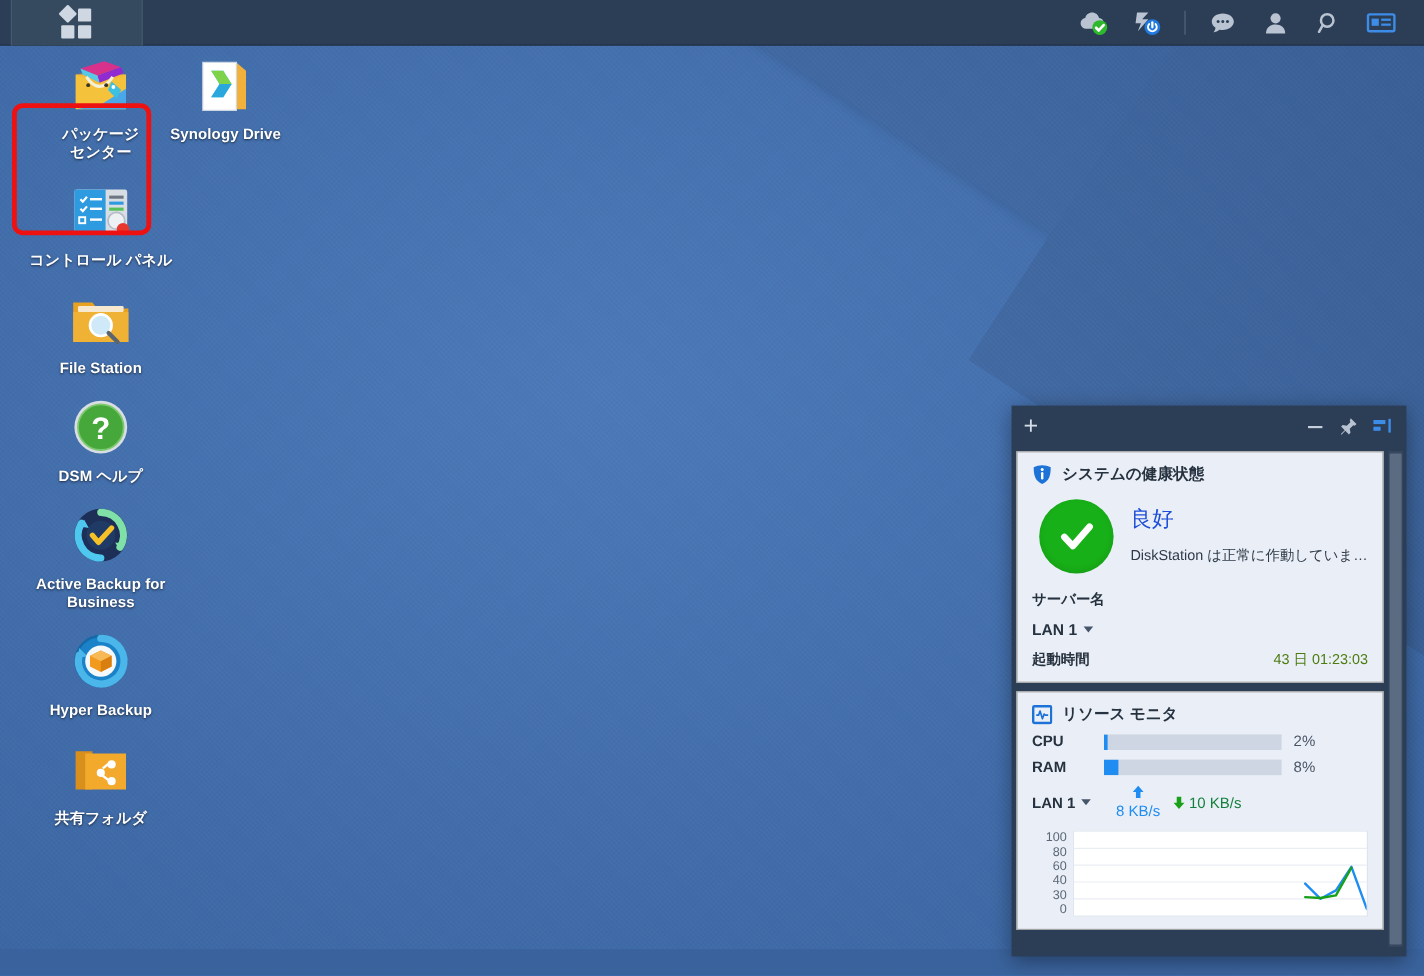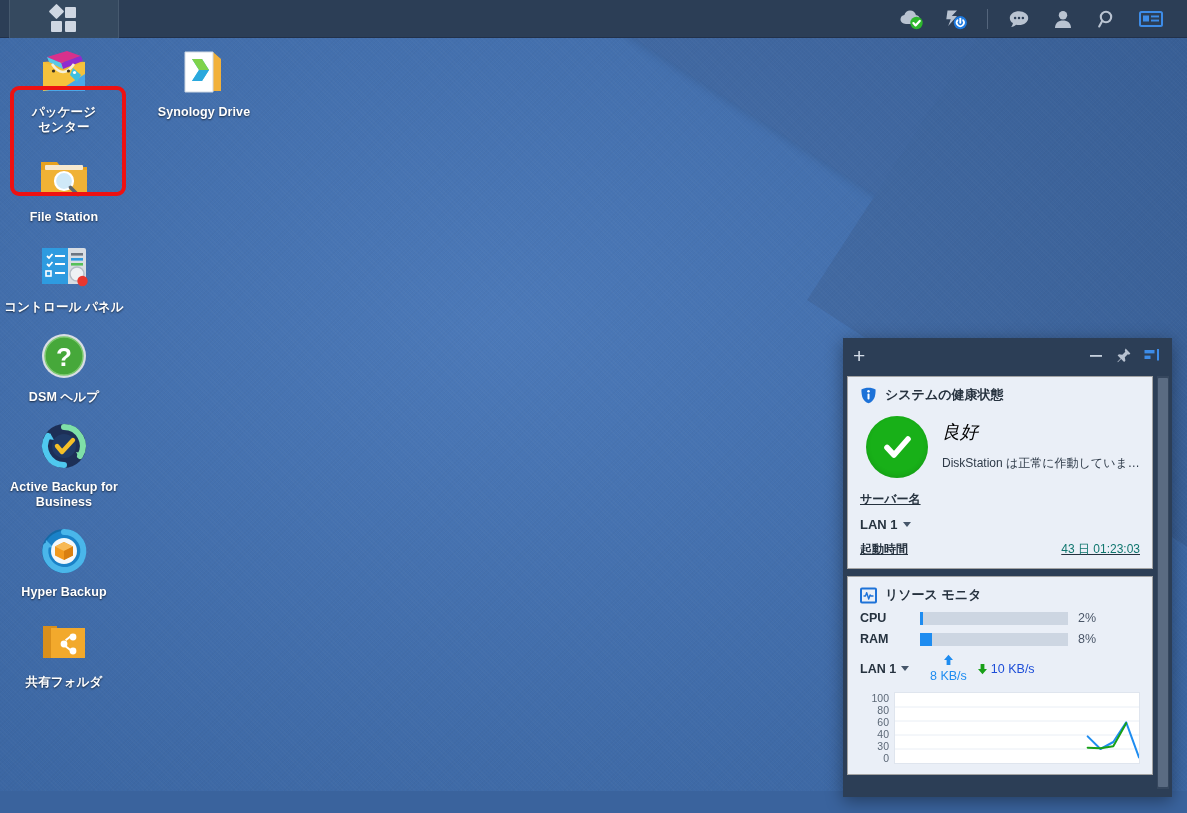--- a/index.html
+++ b/index.html
@@ -92,22 +92,22 @@
     cursor: pointer;
   }
   .tray-sep { width: 1px; height: 20px; background: #54657c; margin: 0 9px; }
 
   
   #desktop-icons {
     position: absolute; left: 0; top: 38px; width: 260px;
     z-index: 10;
   }
   .col { position: absolute; top: 0; }
-  .col.c1 { left: 2px; }
-  .col.c2 { left: 142px; }
+  .col.c1 { left: 22px; }
+  .col.c2 { left: 126px; }
   .dicon {
     width: 124px;
     display: flex; flex-direction: column; align-items: center;
     margin-bottom: 8px;
     cursor: pointer;
     padding-top: 6px;
   }
   .dicon .glyph { width: 54px; height: 54px; position: relative; }
   .dicon .lbl {
     margin-top: 7px;
@@ -170,45 +170,45 @@
   .w-health { flex: 0 0 auto; }
   .health-row { display: flex; align-items: flex-start; gap: 14px; padding: 6px 0 4px 6px; }
   .health-check {
     width: 62px; height: 62px; border-radius: 50%;
     background: #18b018;
     flex: 0 0 62px;
     display: flex; align-items: center; justify-content: center;
     box-shadow: inset 0 -2px 5px rgba(0,0,0,.10);
   }
   .health-text { padding-top: 6px; min-width: 0; }
-  .health-status { font-size: 18px; color: #000000; line-height: 1.2; font-style: italic; }
+  .health-status { font-size: 18px; color: #1d4ed8; line-height: 1.2; }
   .health-desc {
     font-size: 12px; color: #2e3a48; margin-top: 11px;
     white-space: nowrap; overflow: hidden; text-overflow: ellipsis;
   }
-  .kv { display: flex; align-items: center; font-size: 12px; color: #26323f; margin-top: 9px; text-decoration: underline; }
+  .kv { display: flex; align-items: center; font-size: 12px; color: #26323f; margin-top: 9px; }
   .kv .k { font-weight: 700; }
-  .kv .v { margin-left: auto; font-weight: 400; color: #0f766e; }
+  .kv .v { margin-left: auto; font-weight: 400; color: #4d7c0f; }
   .lan-row { font-size: 13px; font-weight: 700; color: #26323f; margin-top: 9px; display: flex; align-items: center; gap: 5px; cursor: pointer; }
   .caret { width: 0; height: 0; border-left: 4px solid transparent; border-right: 4px solid transparent; border-top: 5px solid #46566a; display: inline-block; }
 
   
   .res-line { display: flex; align-items: flex-end; margin-top: 7px; }
   .res-line .rl { width: 60px; font-size: 12.5px; font-weight: 700; color: #26323f; }
   .bar {
     width: 148px; height: 13px; background: #cdd6e2;
     position: relative; overflow: hidden;
   }
   .bar > span { position: absolute; left: 0; top: 0; bottom: 0; background: #1e8cf0; }
   .res-line .pct { margin-left: 10px; font-size: 12.5px; color: #4a5668; }
   .net-row { display: flex; align-items: center; margin-top: 8px; gap: 10px; }
   .net-row .rl { width: 60px; font-size: 12.5px; font-weight: 700; color: #26323f; display: flex; align-items: center; gap: 5px; cursor: pointer; }
   .net-val { font-size: 12.5px; display: flex; align-items: center; gap: 3px; }
   .net-up { color: #1e8cf0; flex-direction: column; }
-  .net-down { color: #1d4ed8; }
+  .net-down { color: #15803d; }
 
   .graph-wrap { display: flex; margin-top: 9px; }
   .graph-axis {
     width: 34px; display: flex; flex-direction: column; justify-content: space-between;
     font-size: 10.5px; color: #5c6877; text-align: right; padding-right: 5px;
     height: 72px;
   }
   .graph-area {
     flex: 1; height: 72px; background: #ffffff; border: 1px solid #dfe5ee;
     position: relative; overflow: hidden;
@@ -319,33 +319,20 @@
           <path d="M24 19 L44 12 L46 17 L26 25 Z" fill="#8f2bd0"></path>
           <path d="M10 13 L24 19 L26 25 L12 18 Z" fill="#56c8e8"></path>
           <path d="M15 20 q11 16 22 0" stroke="#f5f0d8" stroke-width="2.6" fill="none"></path>
           <circle cx="16.5" cy="27" r="1.6" fill="#3b3222"></circle>
           <circle cx="31.5" cy="27" r="1.6" fill="#3b3222"></circle>
           <path d="M36 24 L44 31 L40 38 L33 31 Z" fill="#3ec0e0"></path>
           <circle cx="37.5" cy="28.5" r="1.6" fill="#ffffff"></circle>
         </svg>
       </span>
       <span class="lbl">パッケージ<br>センター</span>
-    </div>
-
-    <div class="dicon">
-      <span class="glyph">
-        <svg width="54" height="54" viewBox="0 0 54 54">
-          <path d="M4 13 h16 l4 5 h26 v28 H4 Z" fill="#e8a21f"></path>
-          <rect x="8" y="16" width="38" height="5" rx="1" fill="#f7e9cf"></rect>
-          <path d="M4 21 h46 v25 H4 Z" fill="#f0b235"></path>
-          <circle cx="27" cy="32" r="9" fill="#cfe9f8" stroke="#ffffff" stroke-width="2.2"></circle>
-          <path d="M33.5 38.5 L41 46" stroke="#5b6570" stroke-width="3.6" stroke-linecap="round"></path>
-        </svg>
-      </span>
-      <span class="lbl">File Station</span>
     </div>
 
     <div class="dicon">
       <span class="glyph">
         <svg width="54" height="54" viewBox="0 0 54 54">
           <rect x="5" y="9" width="44" height="36" rx="2" fill="#d8dde3"></rect>
           <rect x="5" y="9" width="26" height="36" fill="#2e9be0"></rect>
           <g stroke="#ffffff" stroke-width="1.8" fill="none">
             <path d="M10 17 l2 2 l3.5 -4"></path>
               <path d="M10 25 l2 2 l3.5 -4"></path>
@@ -364,20 +351,33 @@
           <circle cx="40" cy="35" r="7" fill="#eef1f4" stroke="#b4bcc6" stroke-width="1.4"></circle>
           <circle cx="45.5" cy="42" r="5.2" fill="#e8372f"></circle>
         </svg>
       </span>
       <span class="lbl">コントロール パネル</span>
     </div>
 
     <div class="dicon">
       <span class="glyph">
         <svg width="54" height="54" viewBox="0 0 54 54">
+          <path d="M4 13 h16 l4 5 h26 v28 H4 Z" fill="#e8a21f"></path>
+          <rect x="8" y="16" width="38" height="5" rx="1" fill="#f7e9cf"></rect>
+          <path d="M4 21 h46 v25 H4 Z" fill="#f0b235"></path>
+          <circle cx="27" cy="32" r="9" fill="#cfe9f8" stroke="#ffffff" stroke-width="2.2"></circle>
+          <path d="M33.5 38.5 L41 46" stroke="#5b6570" stroke-width="3.6" stroke-linecap="round"></path>
+        </svg>
+      </span>
+      <span class="lbl">File Station</span>
+    </div>
+
+    <div class="dicon">
+      <span class="glyph">
+        <svg width="54" height="54" viewBox="0 0 54 54">
           <circle cx="27" cy="27" r="22" fill="#d9dee4"></circle>
           <circle cx="27" cy="27" r="19" fill="#46a83a"></circle>
           <circle cx="27" cy="27" r="19" fill="none" stroke="#7dc96f" stroke-width="1.5"></circle>
           <text x="27" y="37" font-family="Liberation Sans, sans-serif" font-size="26" font-weight="bold" fill="#ffffff" text-anchor="middle">?</text>
         </svg>
       </span>
       <span class="lbl">DSM ヘルプ</span>
     </div>
 
     <div class="dicon">

